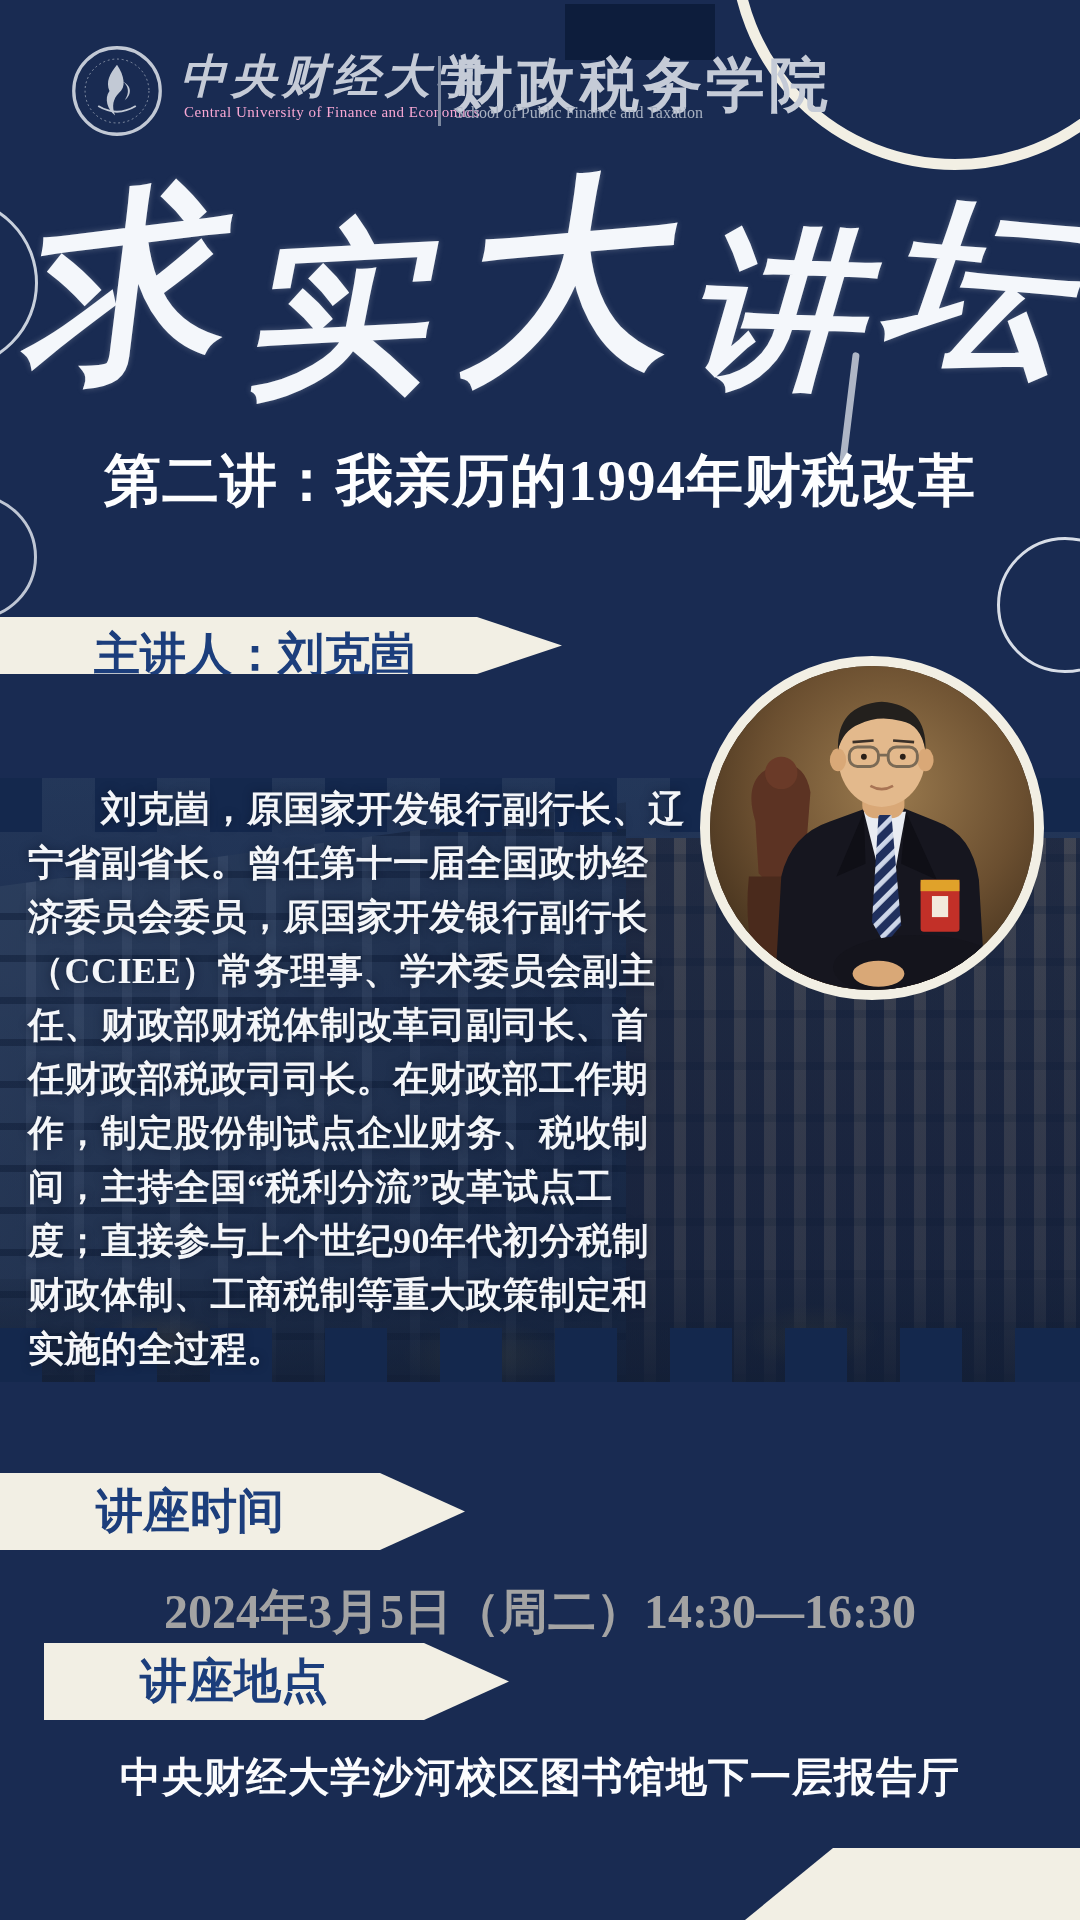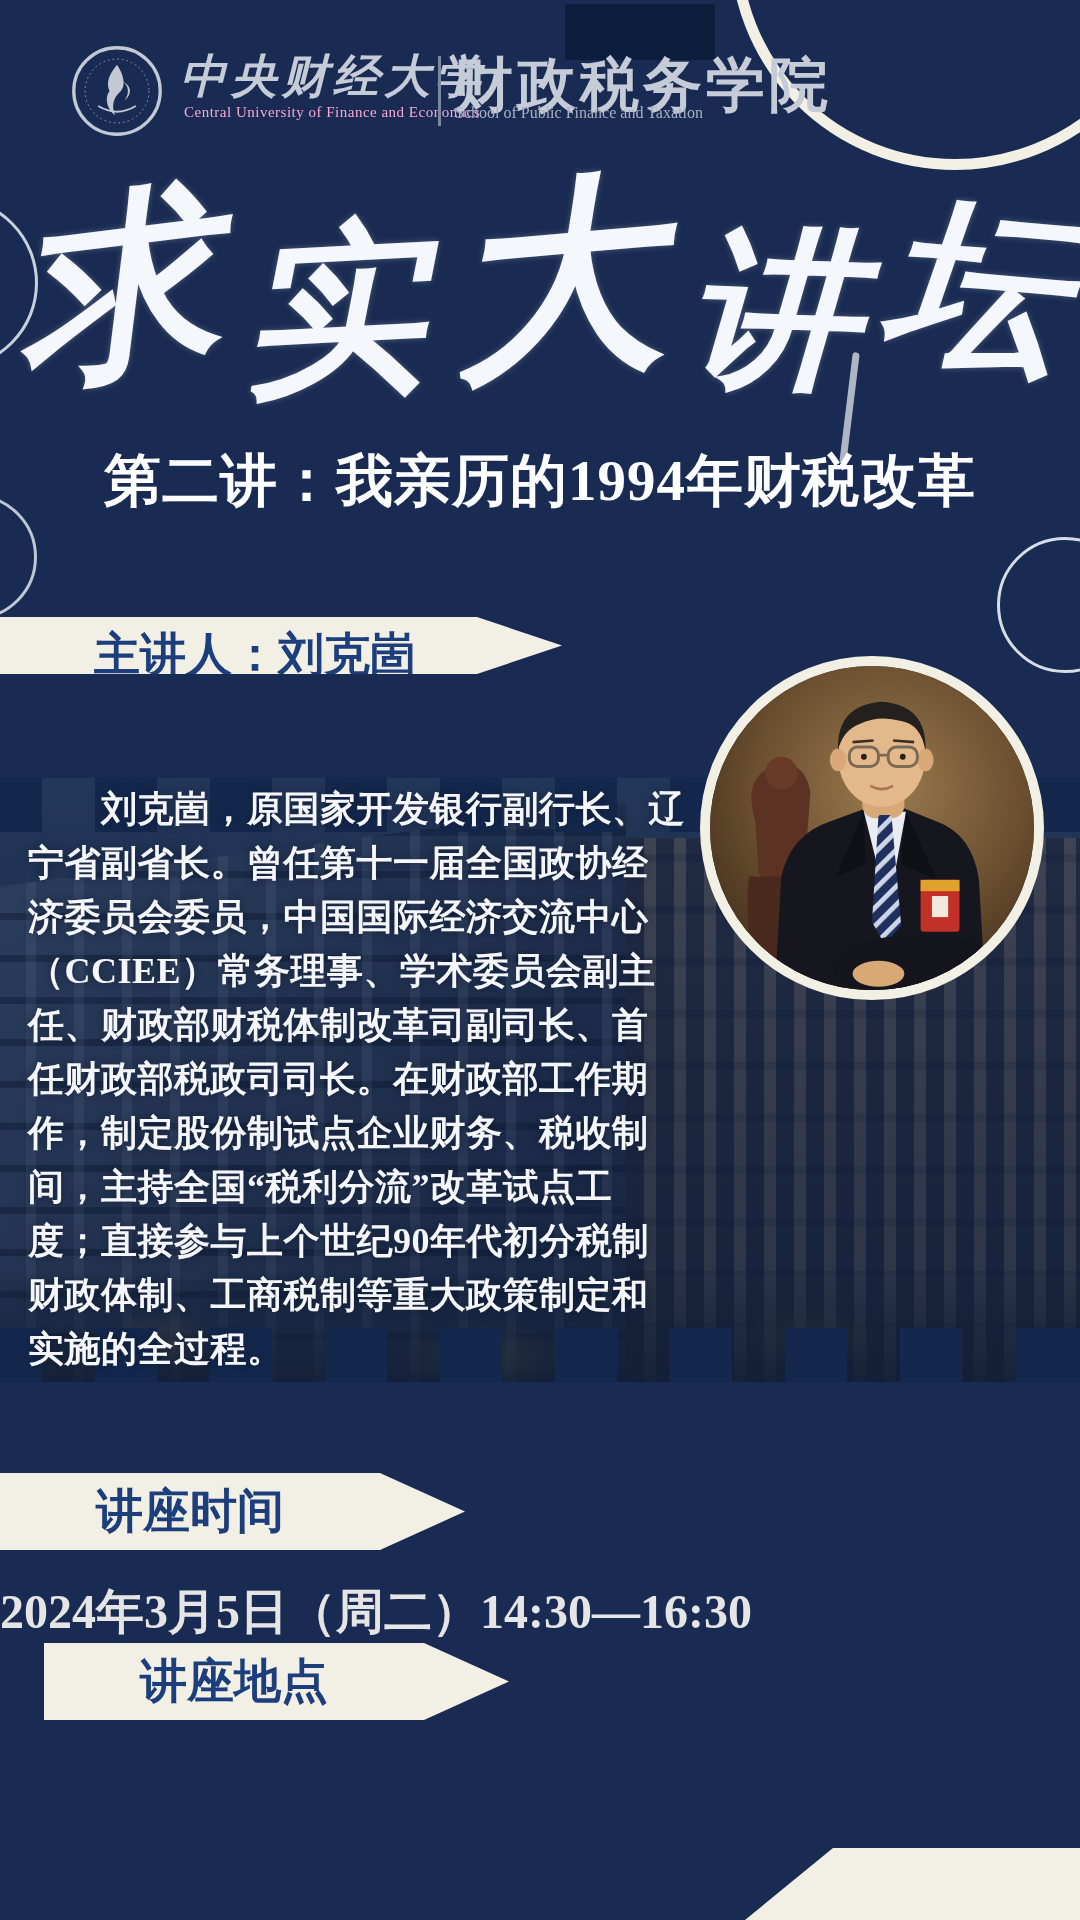--- a/index.html
+++ b/index.html
@@ -82,21 +82,21 @@
   
   .bio{position:absolute;left:28px;top:782px;width:640px;color:#F4F6F9;
     font-size:36px;font-weight:700;line-height:54px;letter-spacing:0.5px;
     text-shadow:0 0 8px rgba(8,18,40,.6);}
   .bio div{white-space:nowrap;}
   
   .photo-circle{position:absolute;left:700px;top:656px;width:344px;height:344px;border-radius:50%;
     border:10px solid #F2EFE4;box-sizing:border-box;overflow:hidden;background:#3a2a1c;}
   .photo-circle svg{display:block;width:100%;height:100%;}
   
-  .time-text{position:absolute;left:0;top:1580px;width:1080px;text-align:left;color:#e5e5e5;
+  .time-text{position:absolute;left:0;top:1580px;width:1080px;text-align:center;color:#a3a3a3;
     font-size:48px;font-weight:700;}
   .venue-text{position:absolute;left:0;top:1750px;width:1080px;text-align:center;color:#FBFCFE;
     font-size:41px;font-weight:700;letter-spacing:1px;}
 </style>
 </head>
 <body>
 
 <div class="poster">
 
   <div class="sq-topright"></div>
@@ -143,21 +143,21 @@
     <div class="bldg-b"></div>
     <div class="veg"></div>
     <div class="overlay"></div>
     <div class="strip strip-top"></div>
     <div class="strip strip-bottom"></div>
   </div>
 
   <div class="bio">
     <div>　　刘克崮，原国家开发银行副行长、辽</div>
     <div>宁省副省长。曾任第十一届全国政协经</div>
-    <div>济委员会委员，中国国际经济交流中心</div>
+    <div>济委员会委员，原国家开发银行副行长</div>
     <div>（CCIEE）常务理事、学术委员会副主</div>
     <div>任、财政部财税体制改革司副司长、首</div>
     <div>任财政部税政司司长。在财政部工作期</div>
     <div>作，制定股份制试点企业财务、税收制</div>
     <div>间，主持全国“税利分流”改革试点工</div>
     <div>度；直接参与上个世纪90年代初分税制</div>
     <div>财政体制、工商税制等重大政策制定和</div>
     <div>实施的全过程。</div>
   </div>
 
@@ -217,16 +217,17 @@
   </div>
 
   <div class="banner banner-small banner-time">
     <div class="bt">讲座时间</div>
   </div>
   <div class="time-text">2024年3月5日（周二）14:30—16:30</div>
 
   <div class="banner banner-small banner-venue">
     <div class="bt">讲座地点</div>
   </div>
+  <div class="venue-text">中央财经大学沙河校区图书馆地下一层报告厅</div>
 
   <div class="corner-cream"></div>
 
 </div>
 
 </body></html>

